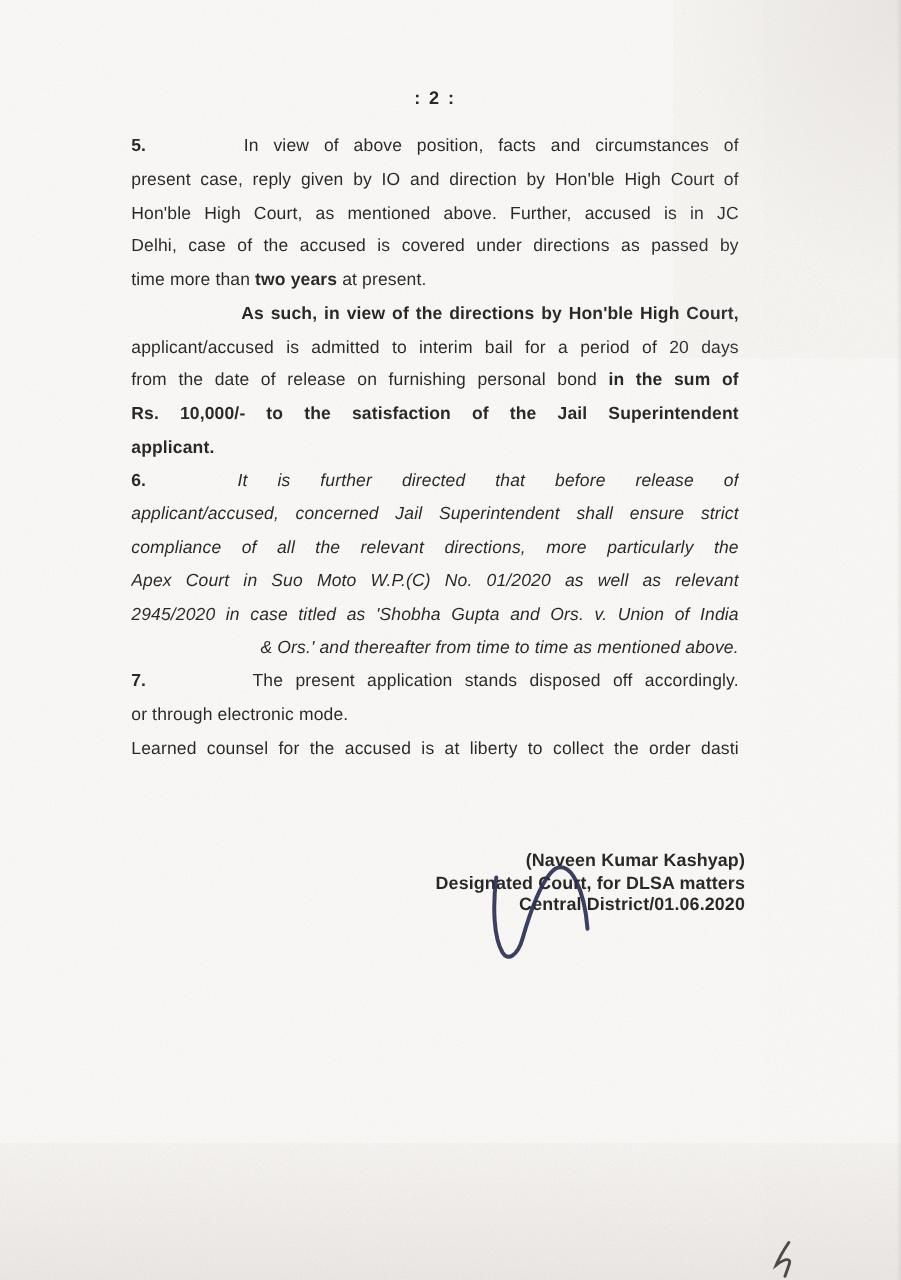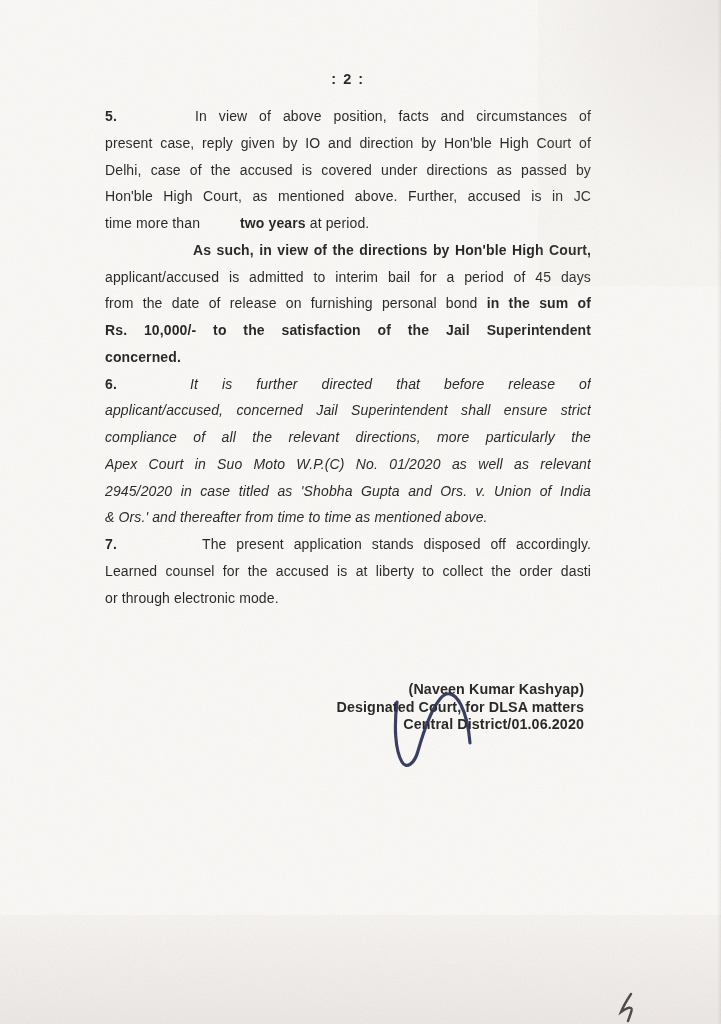--- a/index.html
+++ b/index.html
@@ -29,26 +29,26 @@
     position:absolute;left:105px;top:103px;width:486px;z-index:2;
     font-size:14px;line-height:26.75px;letter-spacing:0.12px;
   }
   .line{position:relative;height:26.75px;overflow:hidden;}
   .jl{text-align:justify;text-align-last:justify;text-justify:inter-word;}
   .pnum{position:absolute;left:0;top:0;font-weight:700;font-style:normal;letter-spacing:0.1px;}
   .in90{padding-left:90px;}
   .in88{padding-left:88px;font-weight:bold;}
   .in85{padding-left:85px;}
   .in97{padding-left:97px;}
-  .b{font-weight:700;margin-left:36px;}
+  .b{font-weight:700;}
   .bi{font-weight:700;}
-  .it{font-style:italic;}
+  .it{font-style:italic;text-align:right;}
 
   .sig{
-    position:absolute;top:681px;right:137px;z-index:2;
+    position:absolute;top:681px;right:125px;z-index:2;
     text-align:right;font-weight:700;font-size:14.3px;line-height:17.5px;letter-spacing:0.1px;
   }
   .scrawl{position:absolute;left:378px;top:688px;z-index:3;pointer-events:none;}
   .corner-mark{position:absolute;left:610px;top:990px;z-index:3;pointer-events:none;}
 </style>
 </head>
 <body>
 
 <div class="page">
 
@@ -58,50 +58,50 @@
 
   <div class="pageno">: 2 :</div>
 
   <div class="body">
 
     <div class="line jl in90">
       <span class="pnum">5.</span>
       <span>In view of above position, facts and circumstances of</span>
     </div>
     <div class="line jl">present case, reply given by IO and direction by Hon'ble High Court of</div>
+    <div class="line jl">Hon'ble High Court, as mentioned above. Further, accused is in JC</div>
     <div class="line jl">Delhi, case of the accused is covered under directions as passed by</div>
-    <div class="line jl">Hon'ble High Court, as mentioned above. Further, accused is in JC</div>
     <div class="line">
-      <span>time more than </span><span class="b">two years</span><span> at period.</span>
+      <span>time more than </span><span class="b">two years</span><span> at present.</span>
     </div>
 
     <div class="line jl in88">As such, in view of the directions by Hon'ble High Court,</div>
-    <div class="line jl">applicant/accused is admitted to interim bail for a period of 45 days</div>
+    <div class="line jl">applicant/accused is admitted to interim bail for a period of 20 days</div>
     <div class="line jl">
       <span>from the date of release on furnishing personal bond </span><span class="bi">in the sum of</span>
     </div>
     <div class="line jl bi">Rs. 10,000/- to the satisfaction of the Jail Superintendent</div>
-    <div class="line bi">concerned.</div>
+    <div class="line bi">applicant.</div>
 
     <div class="line jl it in85">
       <span class="pnum">6.</span>
       <span>It is further directed that before release of</span>
     </div>
     <div class="line jl it">applicant/accused, concerned Jail Superintendent shall ensure strict</div>
     <div class="line jl it">compliance of all the relevant directions, more particularly the</div>
     <div class="line jl it">Apex Court in Suo Moto W.P.(C) No. 01/2020 as well as relevant</div>
     <div class="line jl it">2945/2020 in case titled as 'Shobha Gupta and Ors. v. Union of India</div>
     <div class="line it">&amp; Ors.' and thereafter from time to time as mentioned above.</div>
 
     <div class="line jl in97">
       <span class="pnum">7.</span>
       <span>The present application stands disposed off accordingly.</span>
     </div>
+    <div class="line">or through electronic mode.</div>
     <div class="line jl">Learned counsel for the accused is at liberty to collect the order dasti</div>
-    <div class="line">or through electronic mode.</div>
 
   </div>
 
   <div class="sig">
     <div>(Naveen Kumar Kashyap)</div>
     <div>Designated Court, for DLSA matters</div>
     <div>Central District/01.06.2020</div>
   </div>
 
   <svg class="scrawl" width="100" height="86" viewBox="0 0 100 86">

